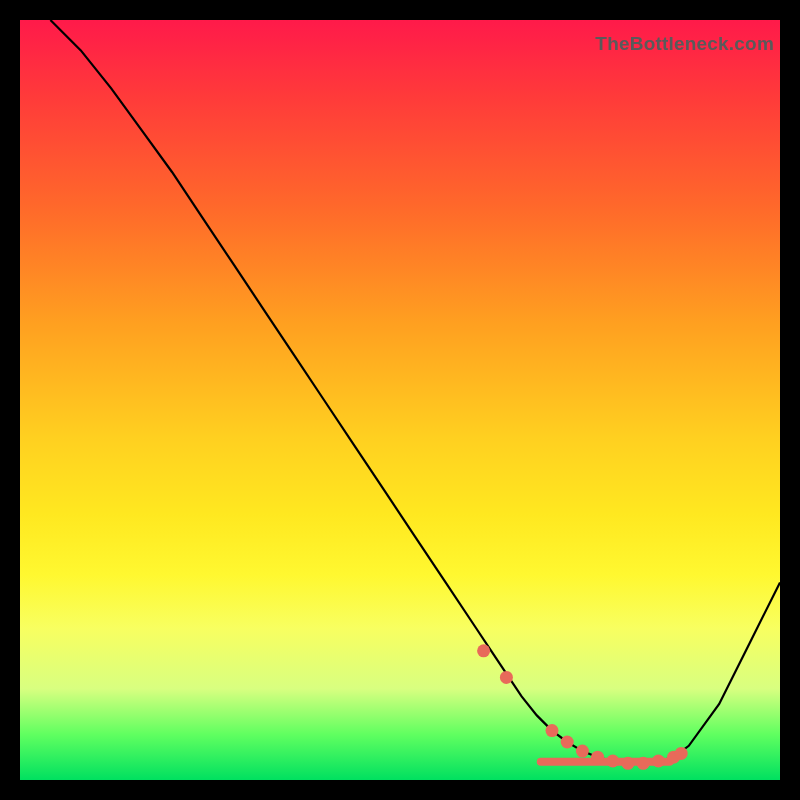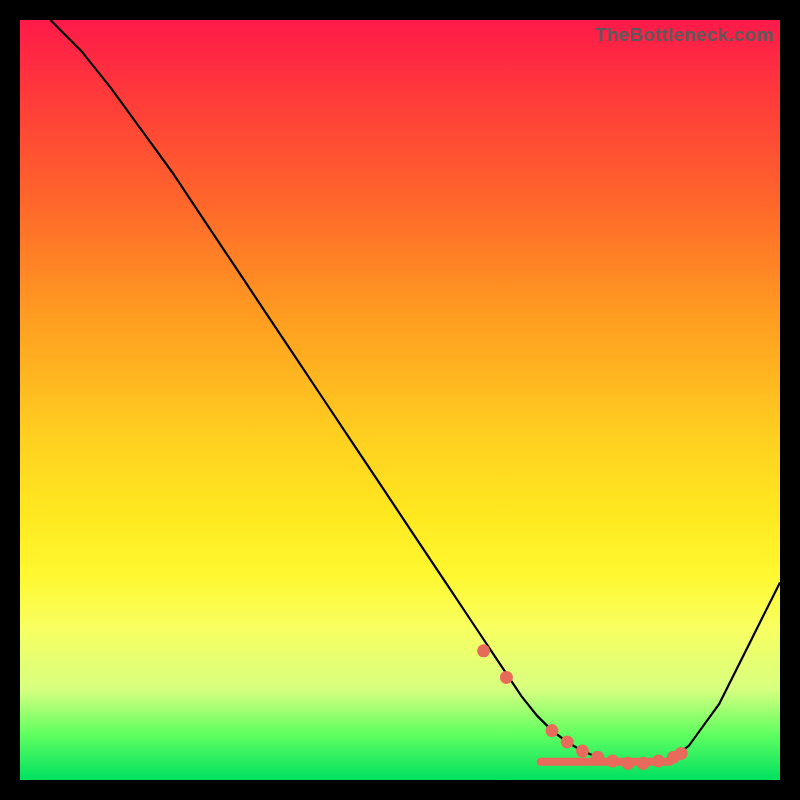--- a/index.html
+++ b/index.html
@@ -26,21 +26,21 @@
       #ffe820 65%,
       #fff830 73%,
       #f8ff60 80%,
       #d8ff80 88%,
       #60ff60 94%,
       #00e060 100%
     );
   }
   .watermark {
     position: absolute;
-    top: 4px;
+    top: 13px;
     right: 6px;
     font-family: Arial, sans-serif;
     font-size: 19px;
     font-weight: 600;
     color: #5a5a5a;
     letter-spacing: 0.2px;
   }
   svg.curve {
     position: absolute;
     left: 0; top: 0;

